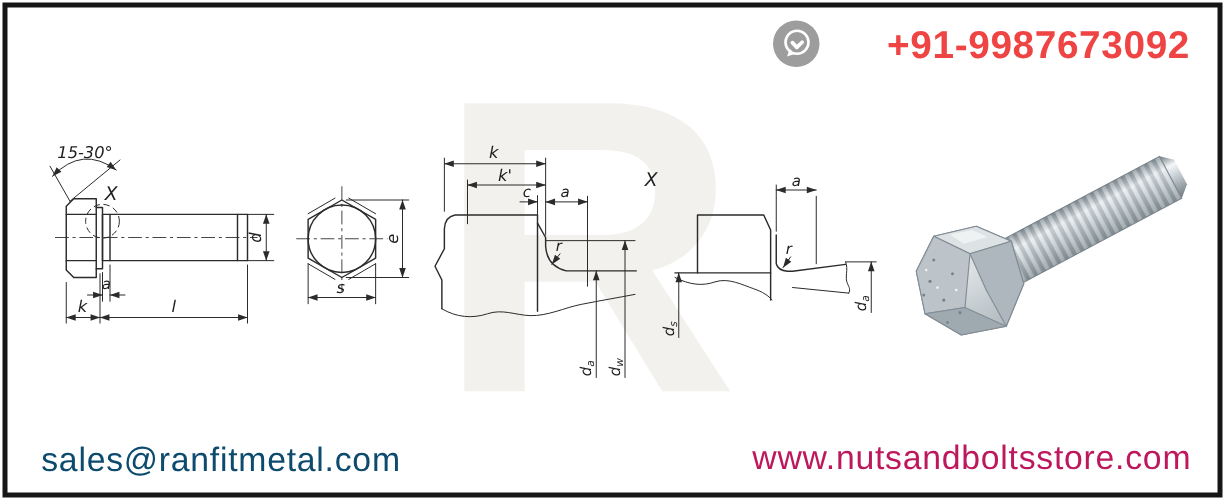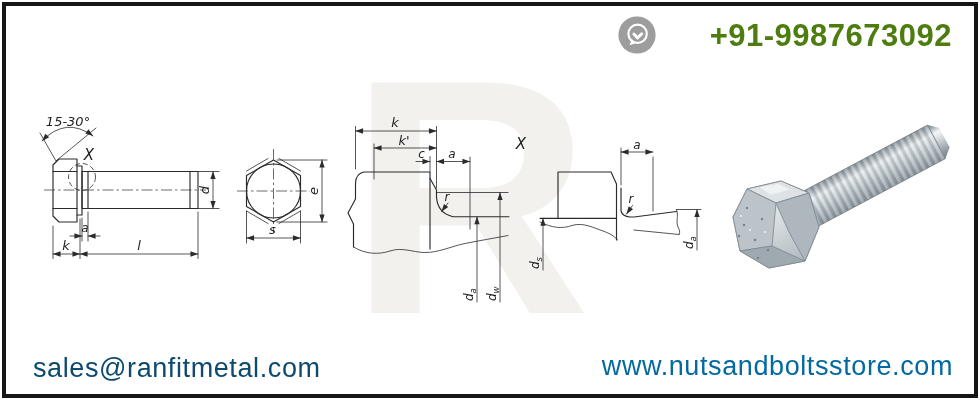--- a/index.html
+++ b/index.html
@@ -1,25 +1,25 @@
 <!DOCTYPE html>
 <html><head>
 <meta charset="utf-8">
 <style>
   html,body{margin:0;padding:0;background:#fff;}
   #canvas{position:relative;width:980px;height:400px;background:#ffffff;overflow:hidden;
           font-family:"Liberation Sans",sans-serif;}
   .frame{position:absolute;inset:2px;border:4px solid #161616;pointer-events:none;z-index:9;}
   
   .wa-badge{position:absolute;top:15px;right:28px;display:flex;align-items:center;gap:9px;z-index:8;}
-  .wa-badge .phone{font-weight:700;font-size:31px;line-height:1;color:#4d7c0f;letter-spacing:.5px;
+  .wa-badge .phone{font-weight:700;font-size:31px;line-height:1;color:#ef4444;letter-spacing:.5px;
                    font-family:"Liberation Sans",sans-serif;margin-left:44px;}
   
   .email{position:absolute;left:33px;top:353px;font-size:27px;color:#0c4a6e;letter-spacing:.6px;z-index:8;}
-  .website{position:absolute;right:27px;top:351px;font-size:27px;color:#0369a1;letter-spacing:.6px;z-index:8;text-align:center;}
+  .website{position:absolute;right:27px;top:351px;font-size:27px;color:#be185d;letter-spacing:.6px;z-index:8;text-align:center;}
   
   #dwg{position:absolute;left:0;top:0;z-index:2;}
   .ln{fill:none;stroke:#2b2b2b;stroke-width:1.15;stroke-linecap:round;stroke-linejoin:round;}
   .thin{fill:none;stroke:#2b2b2b;stroke-width:.8;stroke-linecap:round;}
   .cl{fill:none;stroke:#2b2b2b;stroke-width:.7;stroke-dasharray:11 3 2.5 3;}
   .dash{fill:none;stroke:#2b2b2b;stroke-width:.8;stroke-dasharray:5 3;}
   .lbl{font:italic 13px "DejaVu Sans",sans-serif;fill:#1e1e1e;}
   .lbl2{font:italic 12px "DejaVu Sans",sans-serif;fill:#1e1e1e;}
   .xlbl{font:italic 15px "DejaVu Sans",sans-serif;fill:#1e1e1e;}
   .sub{font-size:8.5px;}

